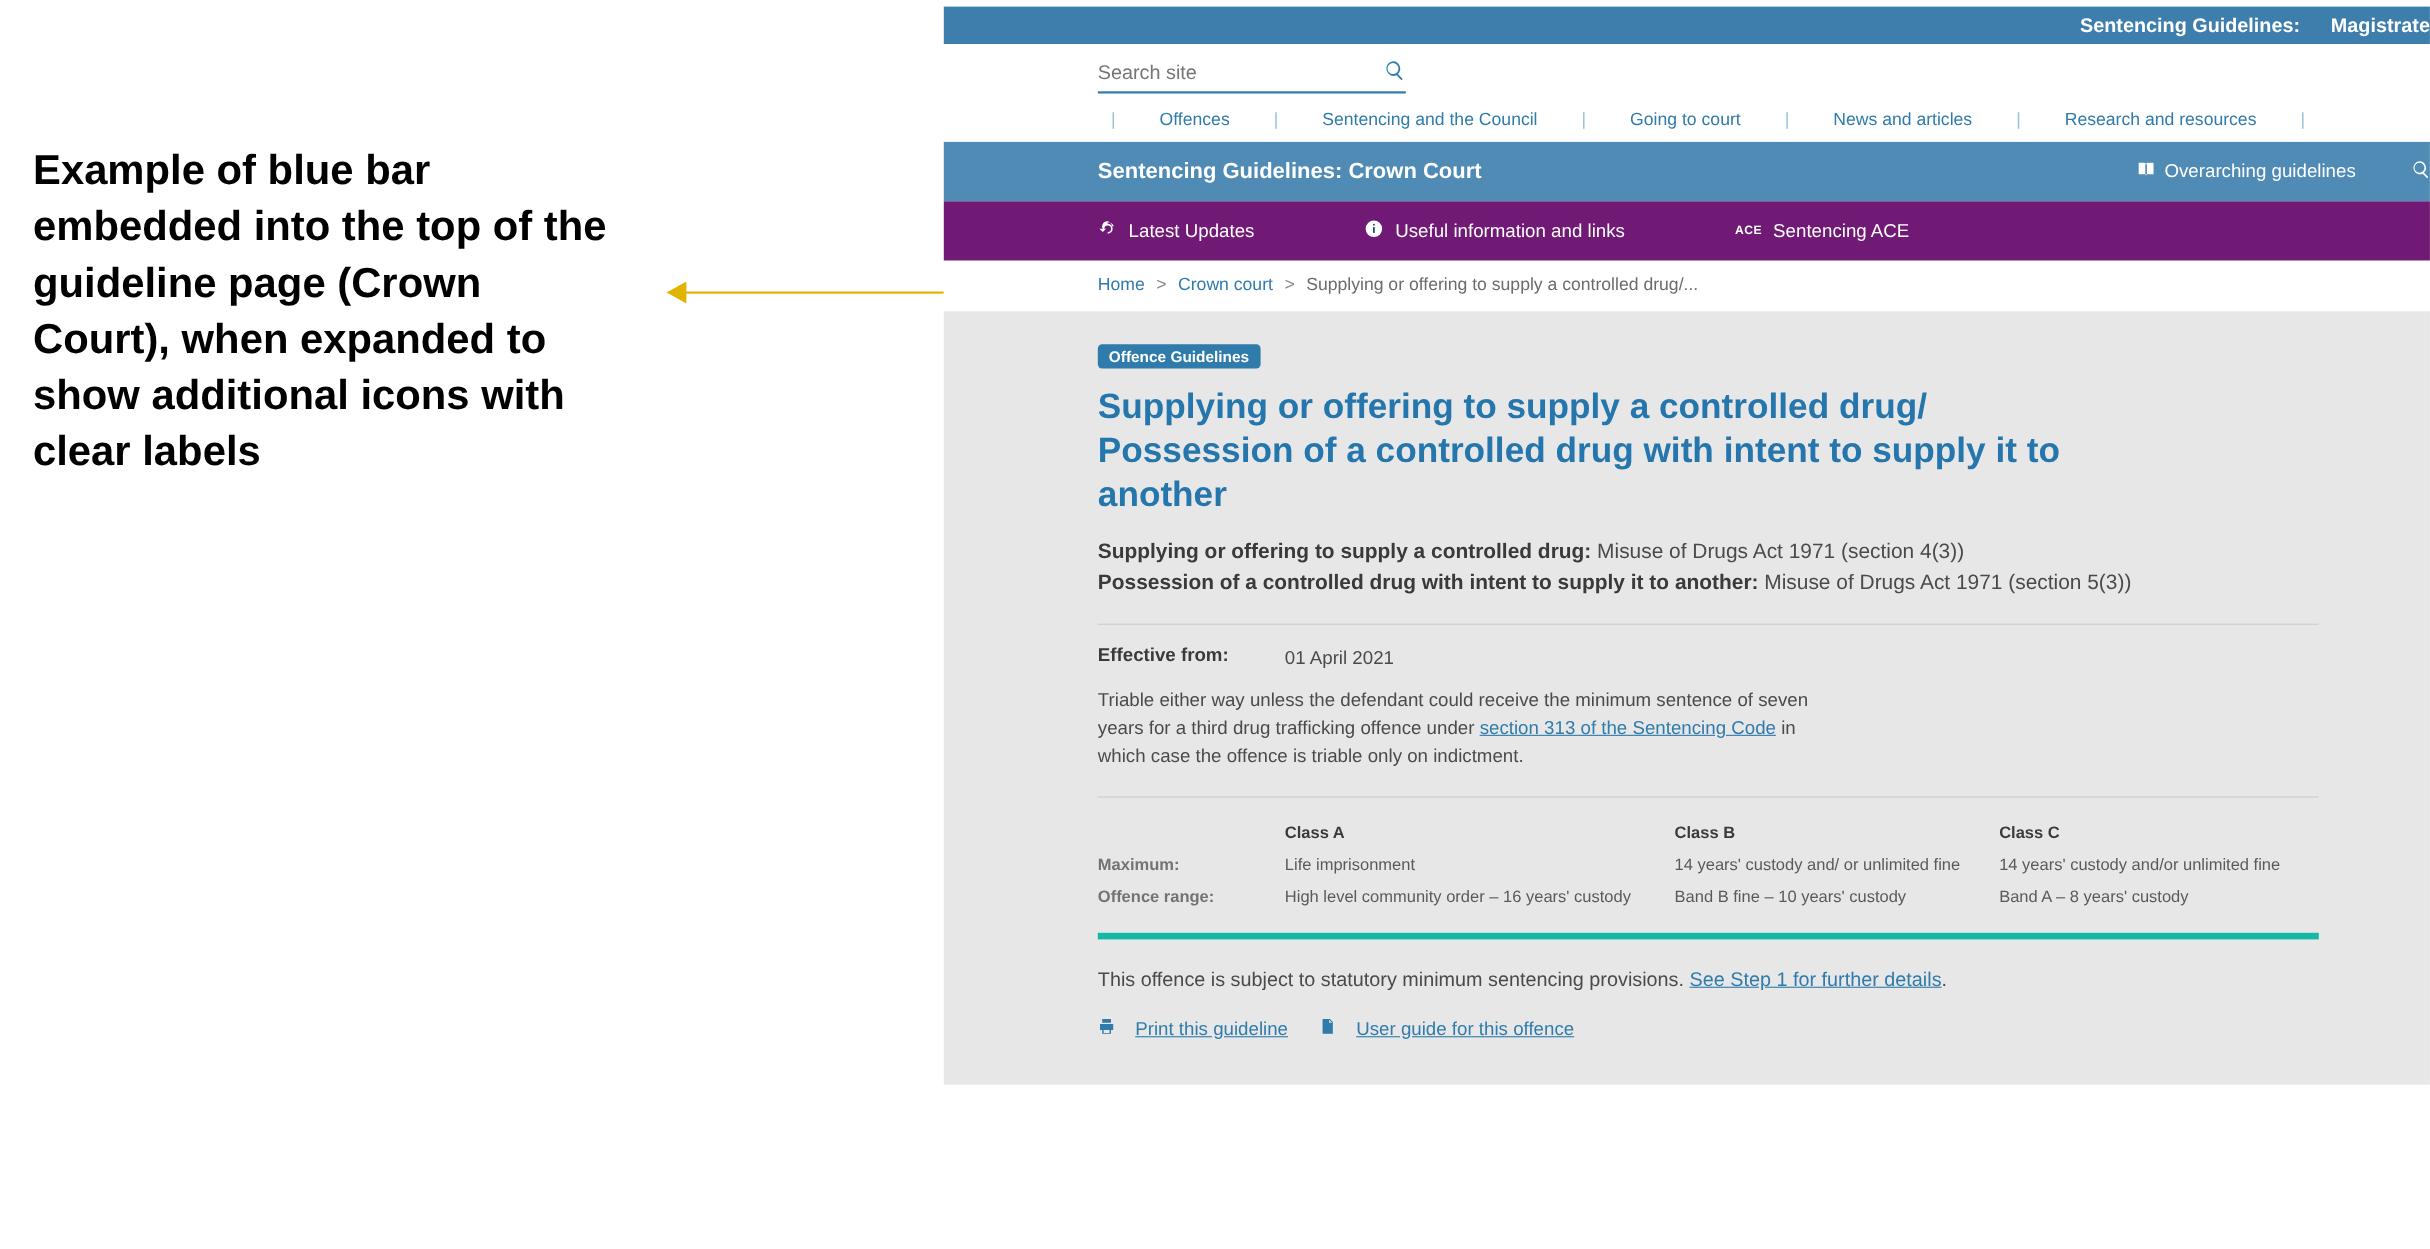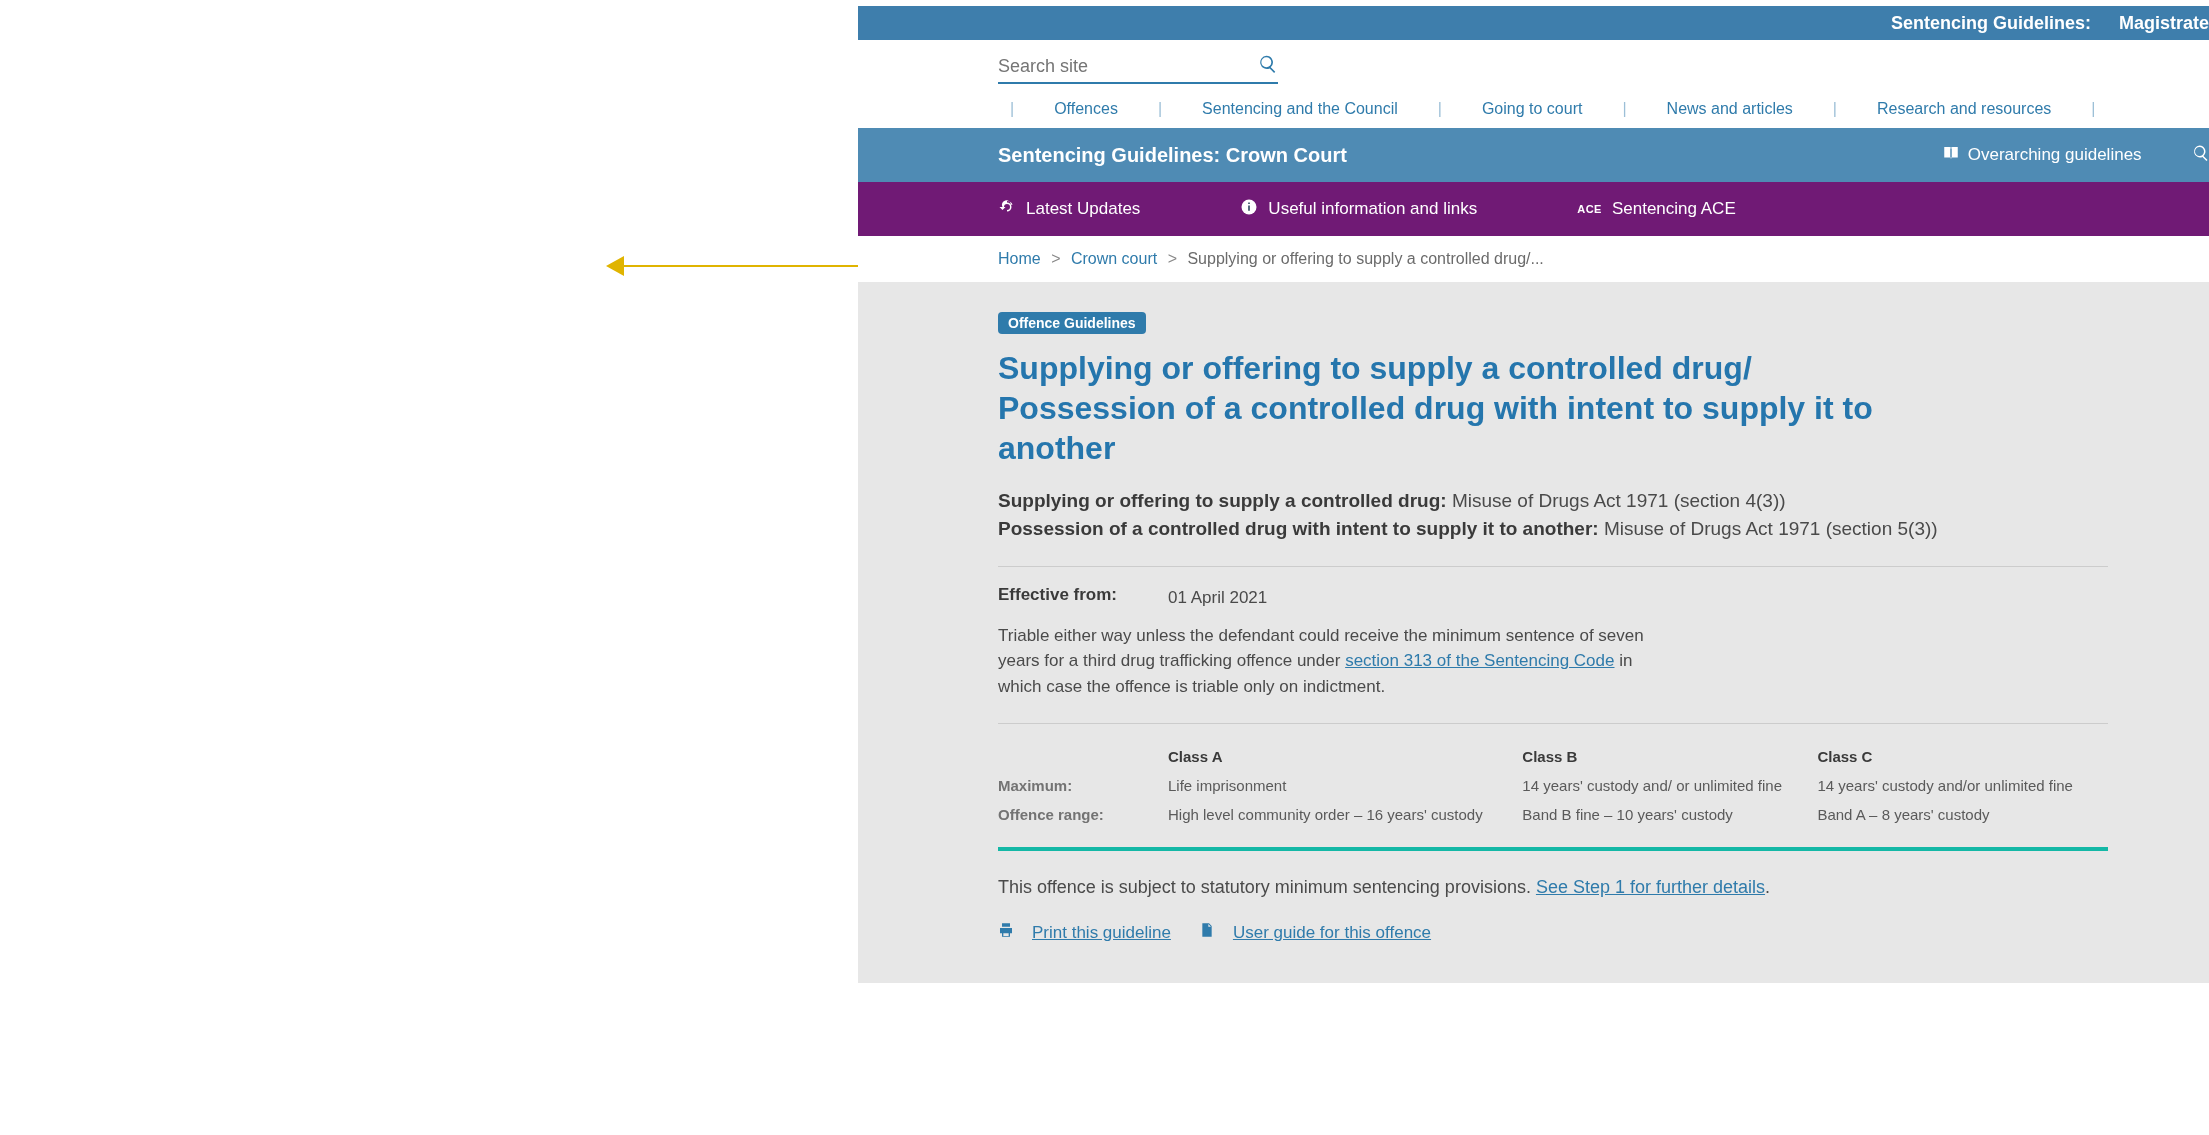--- a/index.html
+++ b/index.html
@@ -69,31 +69,32 @@
   .metarow .val { flex: 1; line-height: 1.5; max-width: 680px; }
   .linkish { color: #2f7bab; text-decoration: underline; cursor: pointer; }
 
   
   .ctable { margin-top: 24px; border-top: 1px solid #ccc; padding-top: 18px; font-size: 15px; color: #5a5a5a; }
   .ctable table { width: 100%; border-collapse: collapse; }
   .ctable th { text-align: left; font-weight: 700; color: #737373; padding: 6px 14px 6px 0; vertical-align: top; }
   .ctable td { padding: 6px 14px 6px 0; vertical-align: top; }
   .ctable th.rowlbl { width: 170px; }
   .ctable .colhead { font-weight: 700; color: #3a3a3a; }
-  .ctable-border-bottom { border-bottom: 4px solid #14b8a6; padding-bottom: 18px; }
+  .ctable-border-bottom { border-bottom: 6px solid #14b8a6; padding-bottom: 18px; }
 
   .note { margin-top: 26px; font-size: 18px; color: #4a4a4a; }
   .actions { margin-top: 24px; display: flex; gap: 28px; font-size: 17px; }
   .actions .aitem { color: #2f7bab; text-decoration: underline; cursor: pointer; display: flex; align-items: center; gap: 18px; }
   .actions svg { width: 16px; height: 16px; fill: #2f7bab; }
 </style>
 </head>
 <body>
 
 <div class="canvas">
+  <div class="annotation">Example of blue bar embedded into the top of the guideline page (Crown Court), when expanded to show additional icons with clear labels</div>
   <div class="arrow"></div>
 
   <div class="highlight-box"></div>
 
   <div class="shot">
     <div class="topbar">
       <span>Sentencing Guidelines:</span>
       <span><span>Magistrates</span><span class="chev">›</span></span>
       <span><span>Crown Court</span><span class="chev">›</span></span>
     </div>

